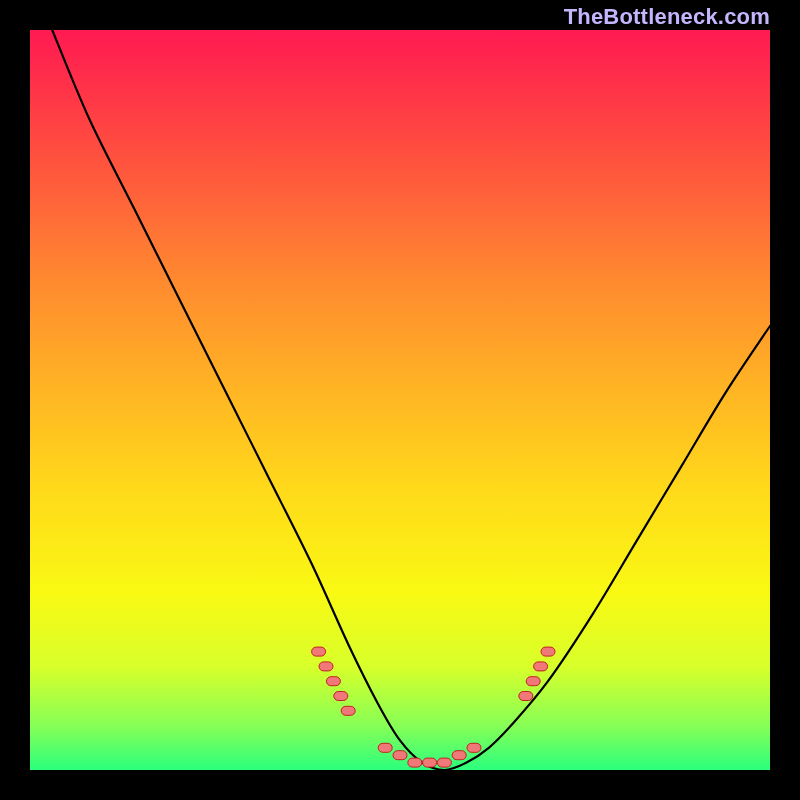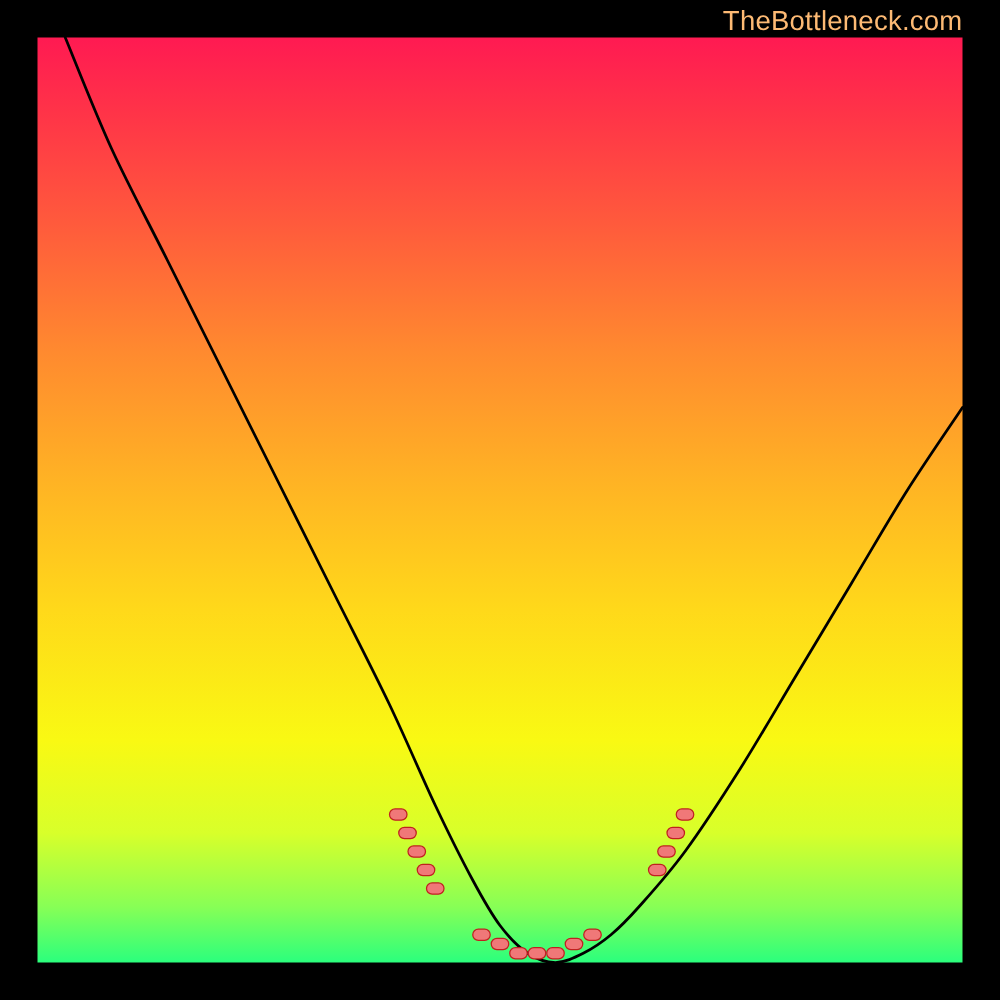--- a/index.html
+++ b/index.html
@@ -35,23 +35,23 @@
       #f9f913 76%,
       #d8ff2a 86%,
       #87ff56 94%,
       #2bff7d 100%
     );
   }
   .watermark {
     position: absolute;
     top: 4px;
     right: 30px;
-    color: #fdba74;
+    color: #c4b5fd;
     font-size: 22px;
-    font-weight: 400;
+    font-weight: 700;
     letter-spacing: 0.2px;
     user-select: none;
   }
   svg.curve {
     position: absolute;
     top: 0;
     left: 0;
     width: 740px;
     height: 740px;
     overflow: visible;

